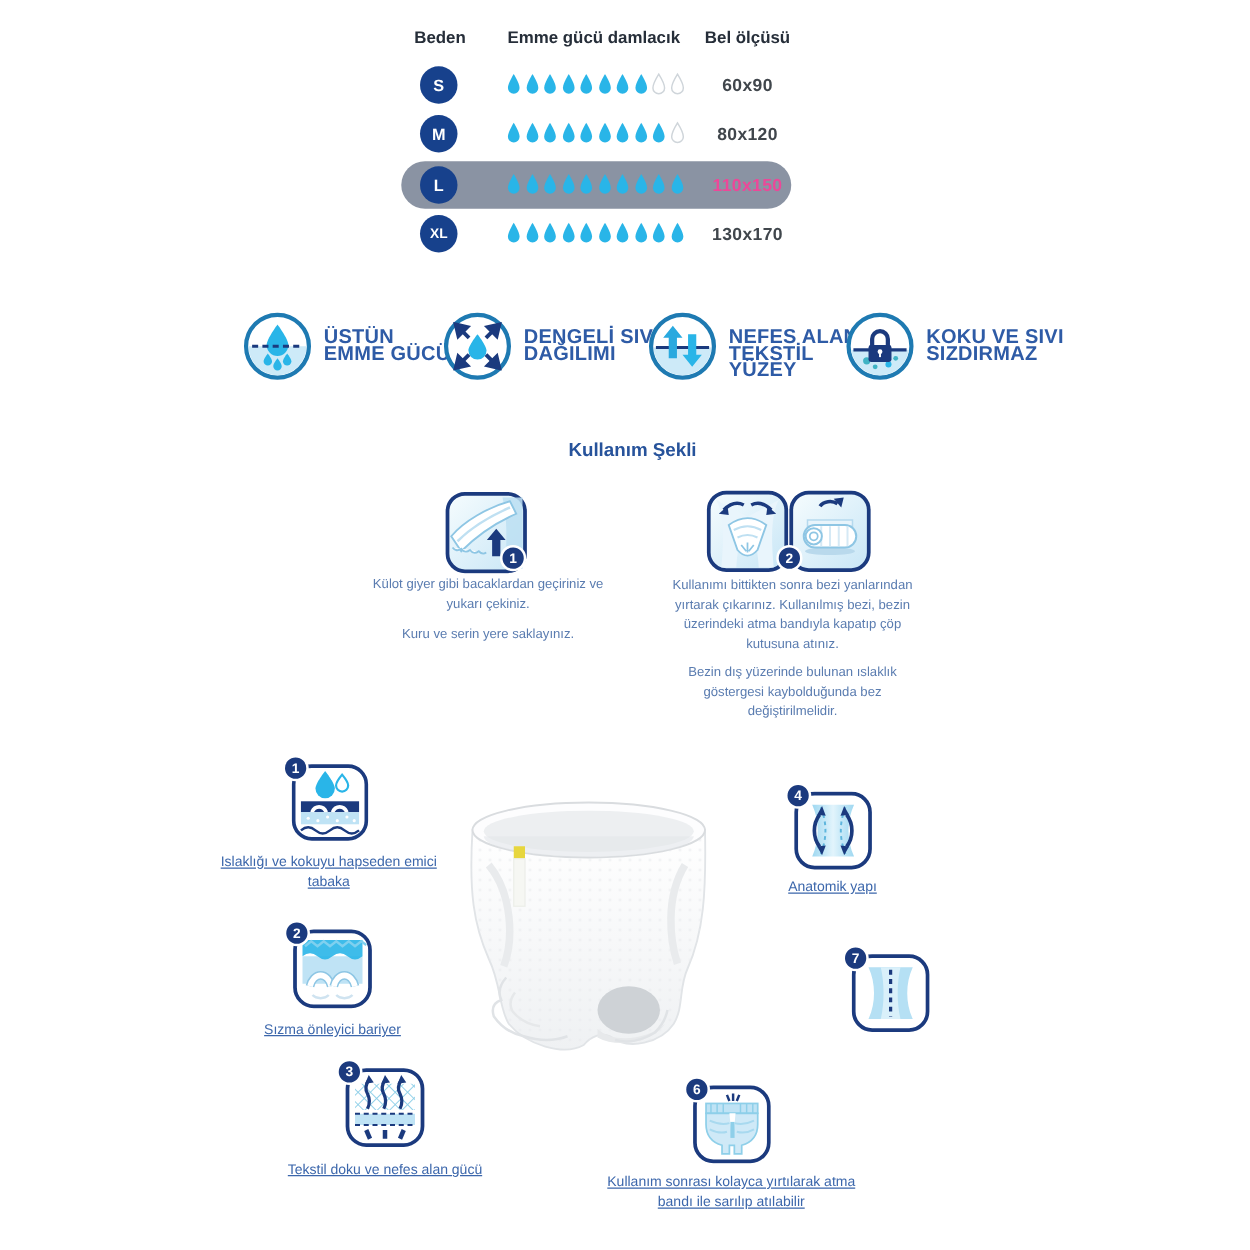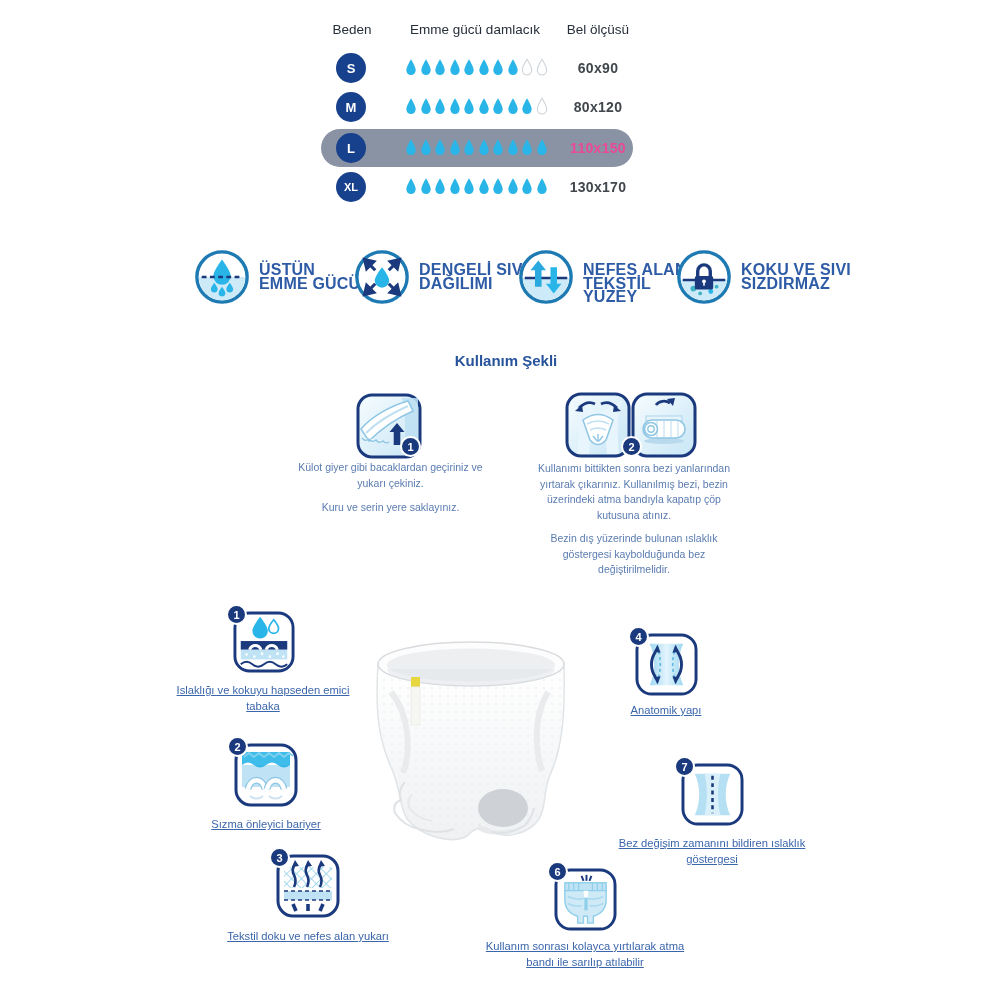--- a/index.html
+++ b/index.html
@@ -1,20 +1,20 @@
 <!DOCTYPE html>
 <html><head>
 <meta charset="utf-8">
 <style>
   html,body{margin:0;padding:0;background:#ffffff;}
   #page{position:relative;width:1000px;height:1000px;background:#ffffff;overflow:hidden;
         font-family:"Liberation Sans",sans-serif;}
   .abs{position:absolute;}
   
-  .tbl-hdr{font-size:13.5px;font-weight:normal;color:#262e39;text-align:center;}
+  .tbl-hdr{font-size:13.5px;font-weight:bold;color:#262e39;text-align:center;}
   .size-row{position:absolute;left:321px;width:312px;height:38px;}
   .row-pill{position:absolute;inset:0;border-radius:19px;background:#8a93a3;display:none;}
   .size-row.highlight .row-pill{display:block;}
   .size-circle{position:absolute;left:15px;top:4px;width:30px;height:30px;border-radius:50%;
         background:#17418c;color:#fff;display:flex;align-items:center;justify-content:center;
         font-weight:bold;font-size:13px;}
   .size-circle.sm{font-size:11px;}
   .drops{position:absolute;left:83px;top:9px;display:flex;gap:0.5px;}
   .drop-svg{width:14px;height:20px;display:block;}
   .waist{position:absolute;left:237px;top:11px;width:80px;text-align:center;
@@ -413,21 +413,21 @@
       <line x1="8" y1="37" x2="56" y2="37" stroke="#1b3a7e" stroke-width="1.6" stroke-dasharray="4 3"></line>
       <line x1="8" y1="46" x2="56" y2="46" stroke="#1b3a7e" stroke-width="1.6" stroke-dasharray="4 3"></line>
       <g stroke="#1b3a7e" stroke-width="3.6">
           <line x1="17" y1="50" x2="20" y2="57"></line>
       <line x1="32" y1="50" x2="32" y2="57"></line>
           <line x1="47" y1="50" x2="44" y2="57"></line>
         </g>
     </svg>
     <div class="badge" style="left:-7px;top:-7px;">3</div>
   </div>
-  <div class="abs callout-label" style="left:208px;top:928px;width:200px;">Tekstil doku ve nefes alan yukarı</div>
+  <div class="abs callout-label" style="left:208px;top:928px;width:200px;">Tekstil doku ve nefes alan gücü</div>
 
   <div class="abs" style="left:635px;top:633px;width:63px;height:63px;">
     <svg width="63" height="63" viewBox="0 0 64 64">
       <defs>
         <linearGradient id="hg4" x1="0" y1="0" x2="1" y2="0">
           <stop offset="0" stop-color="#9fd8f1"></stop>
             <stop offset=".5" stop-color="#e2f4fc"></stop>
             <stop offset="1" stop-color="#9fd8f1"></stop>
         </linearGradient>
       </defs>
@@ -449,21 +449,20 @@
 
   <div class="abs" style="left:681px;top:763px;width:63px;height:63px;">
     <svg width="63" height="63" viewBox="0 0 64 64">
       <rect x="2" y="2" width="60" height="60" rx="15" fill="#fff" stroke="#1b3a7e" stroke-width="3"></rect>
       <path d="M14 11 H50 C44 24 44 40 50 53 H14 C20 40 20 24 14 11 Z" fill="#b5e0f4"></path>
       <path d="M24 11 H40 C37 24 37 40 40 53 H24 C27 40 27 24 24 11 Z" fill="#d9f0fa"></path>
       <line x1="32" y1="13" x2="32" y2="51" stroke="#1b3a7e" stroke-width="2.6" stroke-dasharray="4 3.5"></line>
     </svg>
     <div class="badge" style="left:-7px;top:-7px;">7</div>
   </div>
-  <div class="abs callout-label" style="left:612px;top:835px;width:200px;">Bez değişim zamanını bildiren ıslaklık göstergesi</div>
 
   <div class="abs" style="left:554px;top:868px;width:63px;height:63px;">
     <svg width="63" height="63" viewBox="0 0 64 64">
       <rect x="2" y="2" width="60" height="60" rx="15" fill="#fff" stroke="#1b3a7e" stroke-width="3"></rect>
       <rect x="11" y="15" width="42" height="8" fill="#bfe3f5" stroke="#8ecfe9" stroke-width="1.4"></rect>
       <path d="M15 15 v8 M20 15 v8 M25 15 v8 M39 15 v8 M44 15 v8 M49 15 v8" stroke="#8ecfe9" stroke-width="1.2"></path>
       <path d="M11 23 h42 v9 q0 13 -13 17 v7 h-6 v-7 h-4 v7 h-6 v-7 q-13 -4 -13 -17 Z" fill="#cfe9f7" stroke="#8ecfe9" stroke-width="1.4"></path>
       <path d="M14 29 q9 4 16 2 M14 36 q8 4 14 2 M34 31 q8 2 16 -2 M36 38 q7 2 14 -2" fill="none" stroke="#a8d9ef" stroke-width="1.6"></path>
       <path d="M30 23 h5 l-1.5 16 h-2 Z" fill="#fff"></path>
       <rect x="30.8" y="30" width="3.4" height="13" fill="#8ecfe9"></rect>

